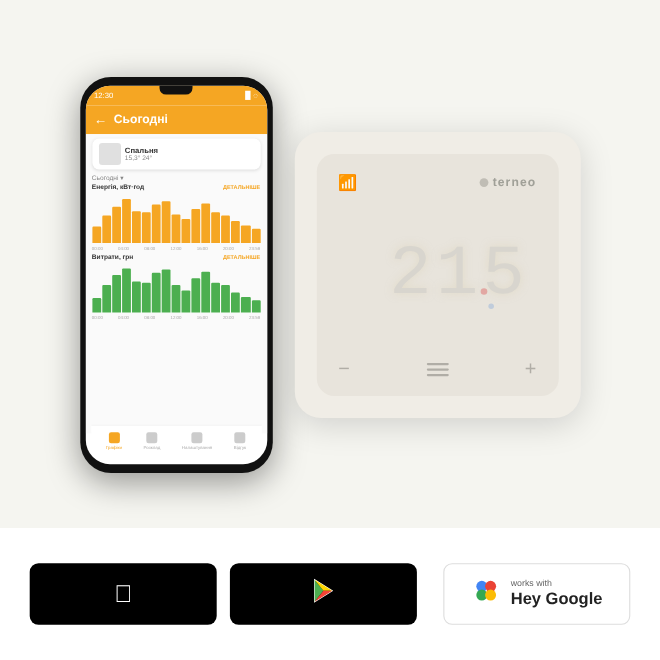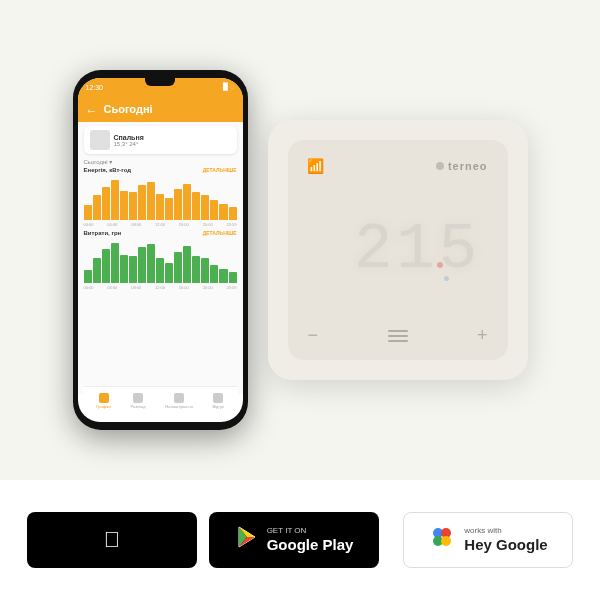--- a/index.html
+++ b/index.html
@@ -515,24 +515,20 @@
   <div class="store-badge dark">
     <span class="badge-icon">
       <svg width="24" height="24" viewBox="0 0 24 24">
         <polygon points="4,2 20,12 4,22" fill="none" stroke="#fff" stroke-width="1"></polygon>
         <polygon points="4,2 12,12 4,22" fill="#4CAF50"></polygon>
         <polygon points="4,2 20,12 12,12" fill="#FFD700"></polygon>
         <polygon points="12,12 20,12 4,22" fill="#F44336"></polygon>
         <polygon points="4,22 12,12 4,22" fill="#2196F3"></polygon>
       </svg>
     </span>
-    <div class="badge-text">
-      <span class="badge-small">GET IT ON</span>
-      <span class="badge-big">Google Play</span>
-    </div>
   </div>
 
   <div class="store-badge light">
     <span class="badge-icon">
       <svg width="28" height="28" viewBox="0 0 28 28">
         <circle cx="10" cy="10" r="5" fill="#4285F4"></circle>
         <circle cx="18" cy="10" r="5" fill="#EA4335"></circle>
         <circle cx="10" cy="18" r="5" fill="#34A853"></circle>
         <circle cx="18" cy="18" r="5" fill="#FBBC05"></circle>
       </svg>

